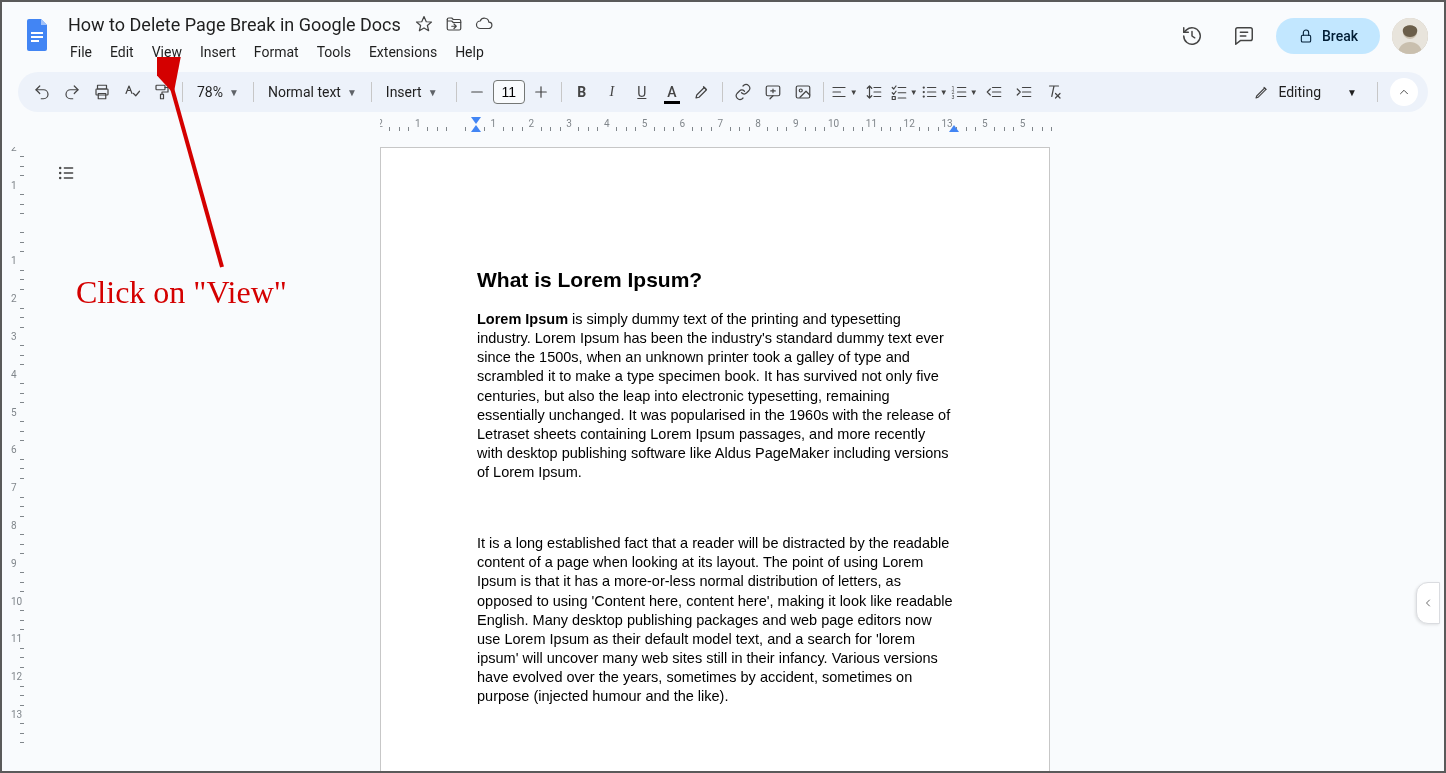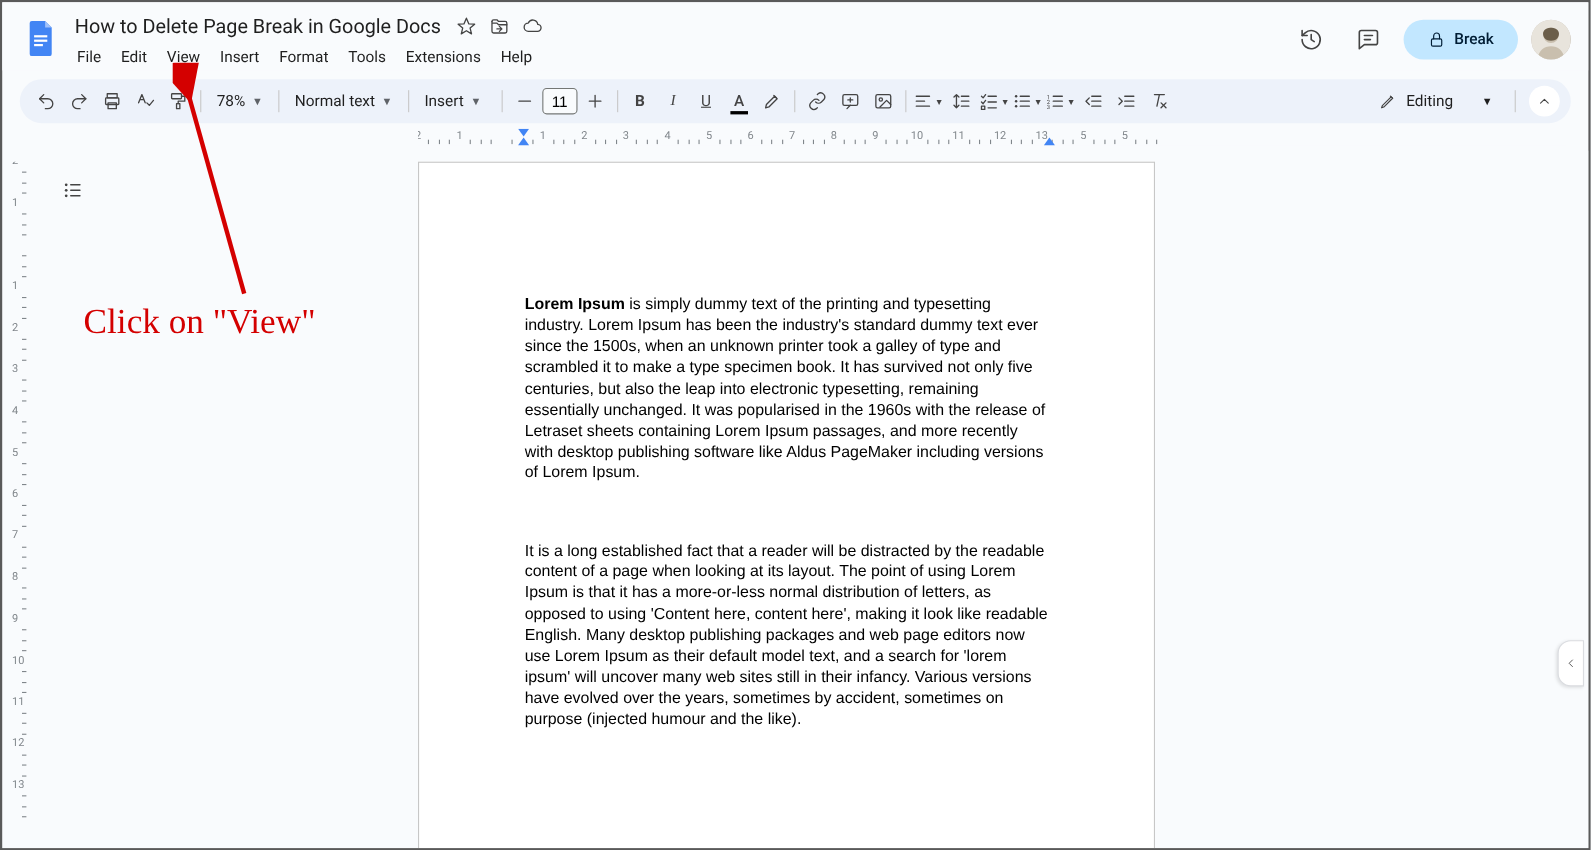--- a/index.html
+++ b/index.html
@@ -505,20 +505,21 @@
         <line x1="10" y1="6" x2="20" y2="6"></line>
         <circle cx="5" cy="12" r="1.5" class="ic-fill"></circle>
         <line x1="10" y1="12" x2="20" y2="12"></line>
         <circle cx="5" cy="18" r="1.5" class="ic-fill"></circle>
         <line x1="10" y1="18" x2="20" y2="18"></line>
       </svg>
     </div>
 
   <div class="page">
     <div class="page-content">
+      <div class="doc-h2">What is Lorem Ipsum?</div>
       <div class="doc-p"><span class="bold">Lorem Ipsum</span><span> is simply dummy text of the printing and typesetting industry. Lorem Ipsum has been the industry's standard dummy text ever since the 1500s, when an unknown printer took a galley of type and scrambled it to make a type specimen book. It has survived not only five centuries, but also the leap into electronic typesetting, remaining essentially unchanged. It was popularised in the 1960s with the release of Letraset sheets containing Lorem Ipsum passages, and more recently with desktop publishing software like Aldus PageMaker including versions of Lorem Ipsum.</span></div>
       <div class="doc-p">It is a long established fact that a reader will be distracted by the readable content of a page when looking at its layout. The point of using Lorem Ipsum is that it has a more-or-less normal distribution of letters, as opposed to using 'Content here, content here', making it look like readable English. Many desktop publishing packages and web page editors now use Lorem Ipsum as their default model text, and a search for 'lorem ipsum' will uncover many web sites still in their infancy. Various versions have evolved over the years, sometimes by accident, sometimes on purpose (injected humour and the like).</div>
     </div>
   </div>
 </div>
 
 <svg class="arrow" width="90" height="230">
   <defs>
       <marker id="ah" markerWidth="12" markerHeight="12" refX="2" refY="5" orient="auto">
         <path d="M0 0 L10 5 L0 10 z" fill="#d40000"></path>

